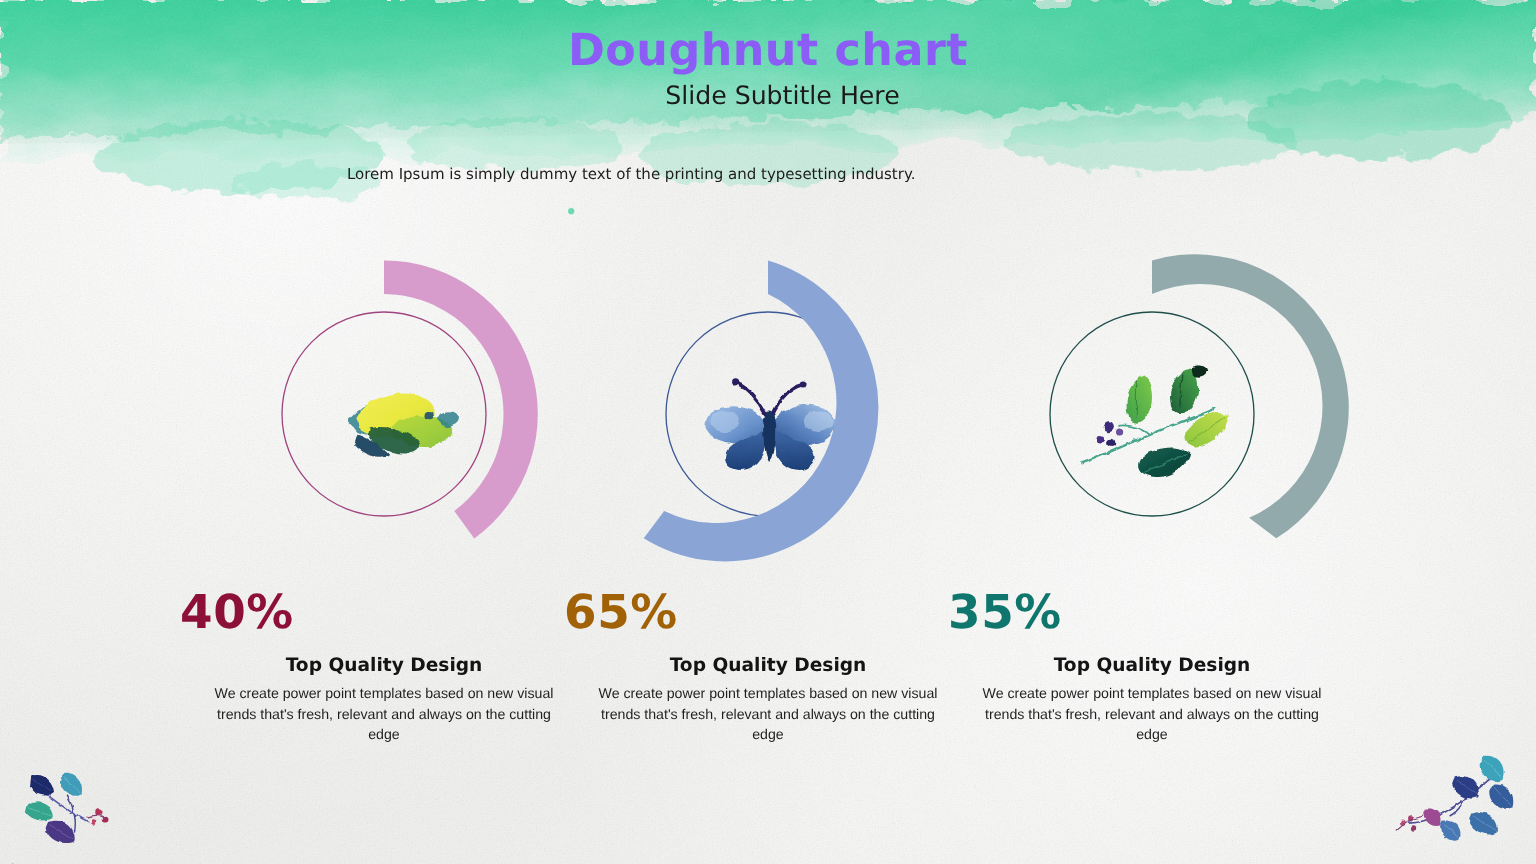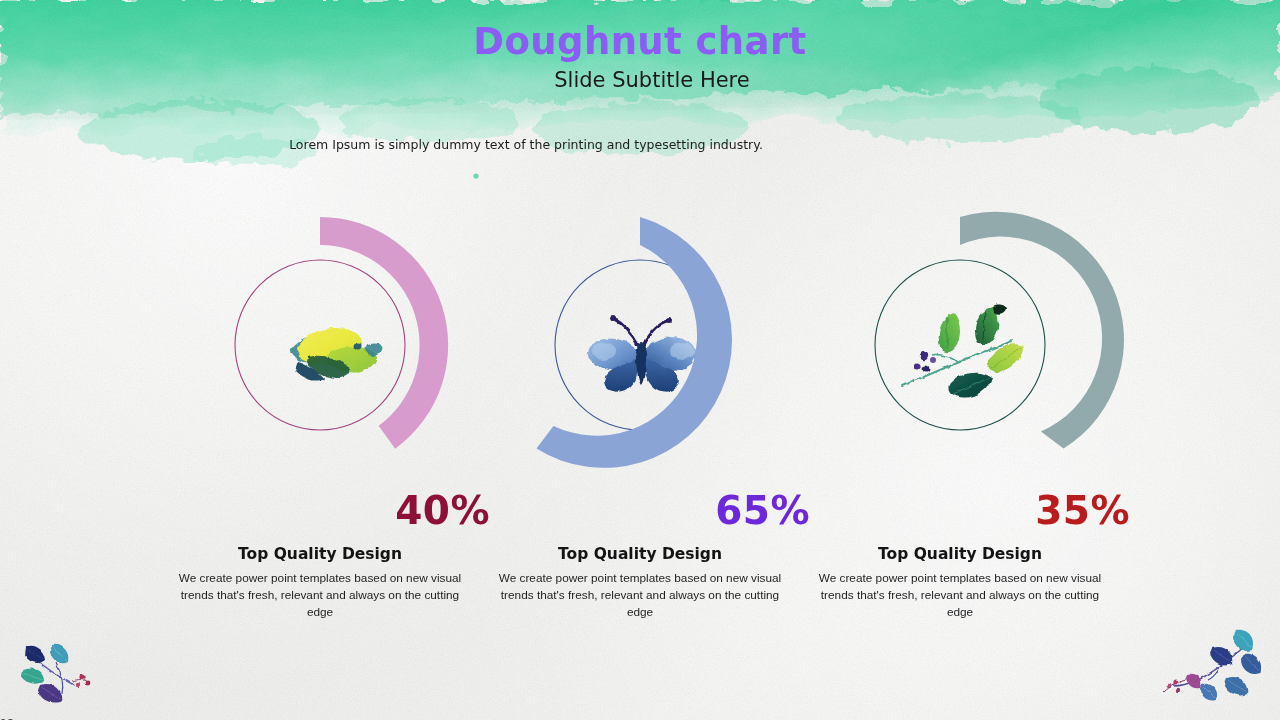--- a/index.html
+++ b/index.html
@@ -105,21 +105,21 @@
     left: 0;
     top: 0;
     width: 340px;
     height: 290px;
     pointer-events: none;
   }
   .pct {
     position: absolute;
     top: 283px;
     width: 340px;
-    text-align: right;
+    text-align: left;
     font-size: 39px;
     font-weight: bold;
     letter-spacing: 0.5px;
     font-family: "DejaVu Sans", sans-serif;
   }
   .item-title {
     position: absolute;
     top: 340px;
     width: 340px;
     text-align: center;
@@ -333,21 +333,21 @@
           <path d="M168 152 C158 160 140 162 135 173 C131 183 143 190 155 185 C165 181 169 168 168 158 Z" fill="url(#wingLow)"></path>
           <path d="M174 152 C184 160 203 161 208 172 C212 183 200 190 188 185 C178 181 174 168 174 158 Z" fill="url(#wingLow)"></path>
 
           <path d="M171 138 C174 138 176 143 176 152 C176 164 174 176 171 180 C168 176 166 164 166 152 C166 143 168 138 171 138 Z" fill="#16305e"></path>
 
           <ellipse cx="134" cy="146" rx="12" ry="9" fill="#b7d0ec" opacity="0.55"></ellipse>
           <ellipse cx="212" cy="146" rx="12" ry="9" fill="#c2d8ef" opacity="0.5"></ellipse>
         </g>
       </svg>
     </div>
-    <div class="pct" style="color:#6d28d9">65%</div>
+    <div class="pct" style="color:#a16207">65%</div>
     <div class="item-title">Top Quality Design</div>
     <div class="item-desc">We create power point templates based on new visual trends that's fresh, relevant and always on the cutting edge</div>
   </div>
 
   <div class="col col-3">
     <div class="donut-wrap">
       <svg class="donut-svg" width="340" height="290" viewBox="0 0 340 290">
         <circle cx="170" cy="140" r="85" fill="none" stroke="#1f4f4a" stroke-width="1.1"></circle>
 
         <path d="M 170 12 A 128 128 0 0 1 273.55 243.55 L 250.90 226.52 A 100 100 0 0 0 170 40 Z" fill="#92aaab"></path>
@@ -395,21 +395,21 @@
           <path d="M160 178 C172 166 192 165 202 173 C198 188 180 196 166 191 C158 188 157 182 160 178 Z" fill="url(#lf4)"></path>
           <path d="M199 173 L163 189" stroke="#3e9b7e" stroke-width="1" opacity="0.65"></path>
 
           <circle cx="134" cy="151" r="4.2" fill="#3d2a7a"></circle>
           <circle cx="127" cy="161" r="3.6" fill="#4a2f86"></circle>
           <circle cx="136" cy="164" r="3.4" fill="#2e2266"></circle>
           <circle cx="143" cy="155" r="3" fill="#5a3d93" opacity="0.9"></circle>
         </g>
       </svg>
     </div>
-    <div class="pct" style="color:#b91c1c">35%</div>
+    <div class="pct" style="color:#0f766e">35%</div>
     <div class="item-title">Top Quality Design</div>
     <div class="item-desc">We create power point templates based on new visual trends that's fresh, relevant and always on the cutting edge</div>
   </div>
 
   <svg class="corner-deco corner-bl" width="100" height="85" viewBox="0 0 100 85">
     <defs>
       <filter id="dec1">
         <feTurbulence type="fractalNoise" baseFrequency="0.12" numOctaves="3" seed="23" result="t"></feTurbulence>
         <feDisplacementMap in="SourceGraphic" in2="t" scale="3" xChannelSelector="R" yChannelSelector="G"></feDisplacementMap>
       </filter>

